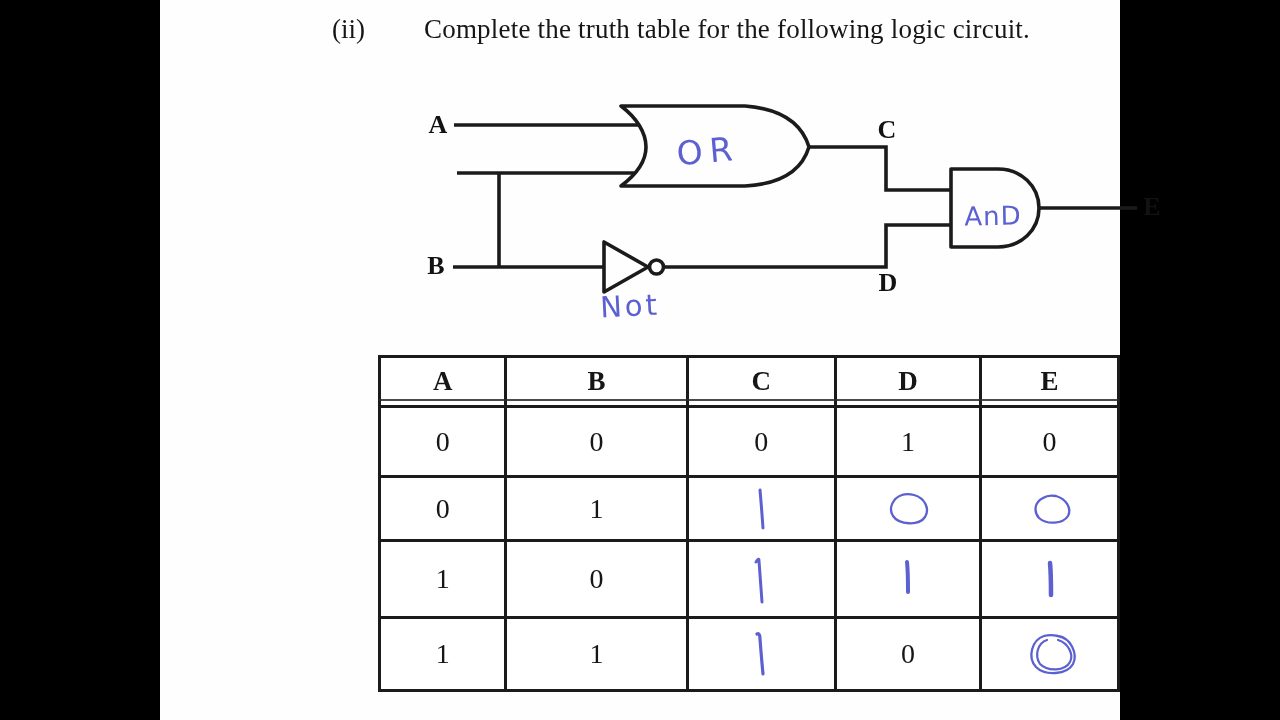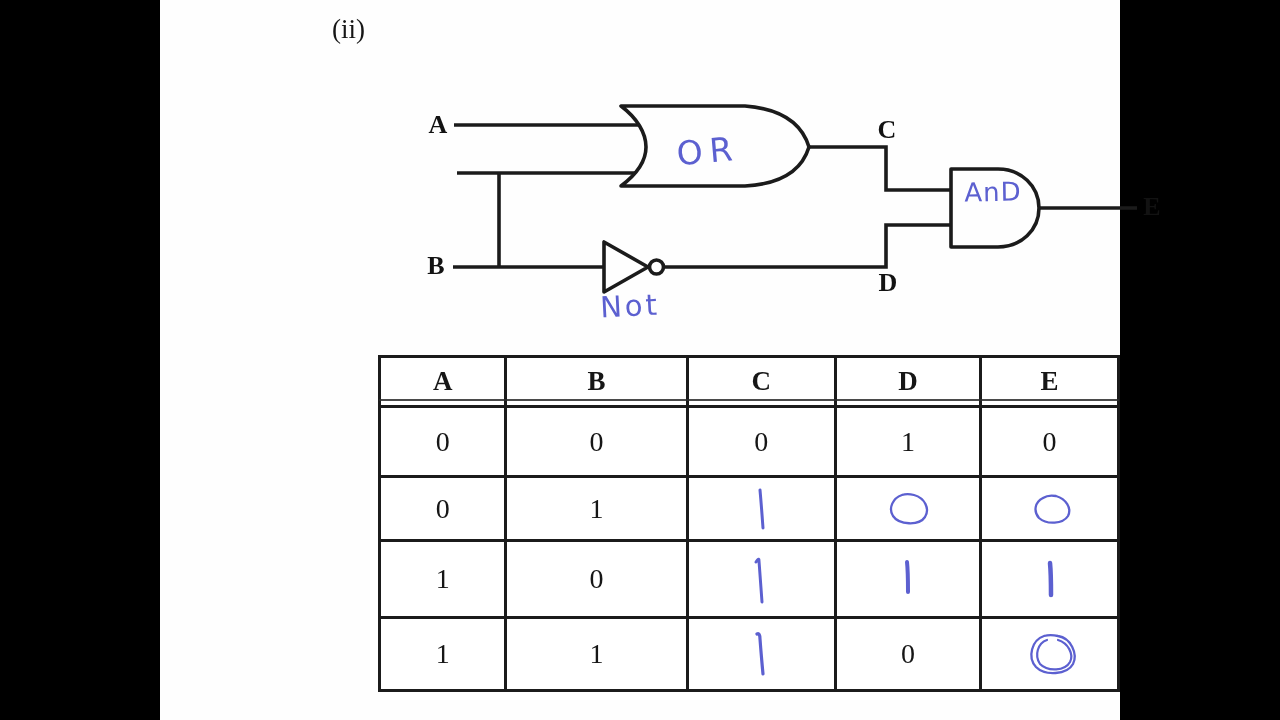--- a/index.html
+++ b/index.html
@@ -7,21 +7,21 @@
          font-family:"Liberation Serif",serif;padding-left:40px;}
   .panel{position:absolute;left:160px;top:0;width:960px;height:720px;background:#fefefe;}
   .abs{position:absolute;}
   .ctr{transform:translate(-50%,-50%);white-space:nowrap;}
   .title-index{left:172px;top:14px;font-size:27px;color:#161616;}
   .title-text{left:264px;top:14px;font-size:27px;color:#161616;letter-spacing:0.2px;}
   .node-label{font-weight:bold;font-size:26px;color:#121212;}
   .hand{font-family:"DejaVu Sans",sans-serif;color:var(--ink,#5c60d0);}
   .or-label{left:548px;top:151px;font-size:33px;letter-spacing:7px;transform:translate(-50%,-50%) rotate(-5deg);}
   .not-label{left:470px;top:306px;font-size:29px;letter-spacing:3px;transform:translate(-50%,-50%) rotate(-3deg);}
-  .and-label{left:833px;top:192px;font-size:26px;letter-spacing:1px;transform:translate(-50%,-50%) rotate(-1deg);}
+  .and-label{left:833px;top:216px;font-size:26px;letter-spacing:1px;transform:translate(-50%,-50%) rotate(-1deg);}
   svg.circuit{position:absolute;left:0;top:0;}
   table.truth{position:absolute;left:218px;top:355px;border-collapse:collapse;table-layout:fixed;
               background:#fff;}
   .truth th,.truth td{border:3px solid #1b1b1b;text-align:center;vertical-align:middle;
               font-size:28px;color:#161616;padding:0;position:relative;}
   .truth th{font-weight:bold;font-size:27px;height:47px;}
   .truth th::after{content:"";position:absolute;left:-2px;right:-2px;bottom:4px;height:2px;
               background:#2a2a2a;opacity:.85;}
   .truth tbody tr:nth-child(1) td{height:67px;}
   .truth tbody tr:nth-child(2) td{height:61px;}
@@ -29,20 +29,21 @@
   .truth tbody tr:nth-child(4) td{height:70px;}
   td .mark{display:block;margin:0 auto;}
 </style>
 </head>
 <body>
 
 <div id="stage">
   <div class="panel">
 
     <span class="abs title-index">(ii)</span>
+    <span class="abs title-text">Complete the truth table for the following logic circuit.</span>
 
     <svg class="circuit" width="1280" height="720" viewBox="0 0 1280 720">
       <g fill="none" stroke="#1b1b1b" stroke-width="3.6">
         <path d="M294,125 H484"></path>
         <path d="M297,173 H480"></path>
         <path d="M339,173 V267"></path>
         <path d="M293,267 H444"></path>
         <path d="M505,267 H726 V225 H791"></path>
         <path d="M648,147 H726 V190 H791"></path>
         <path d="M878,208 H977"></path>

